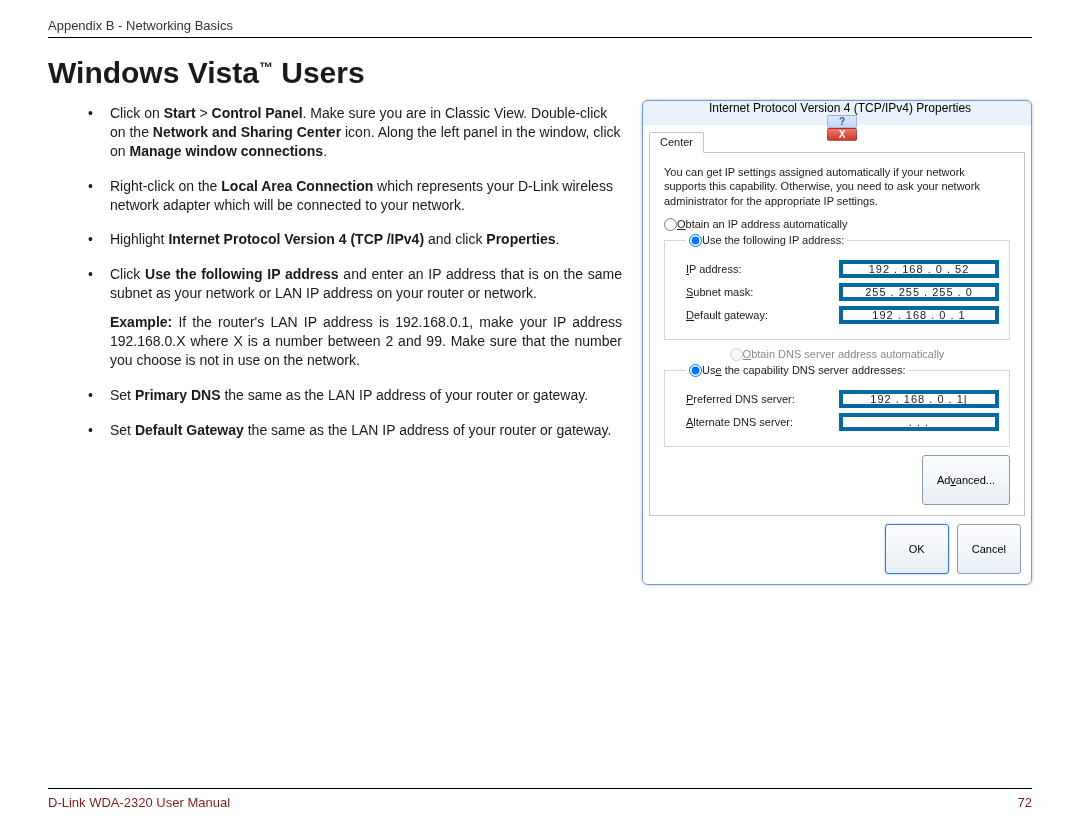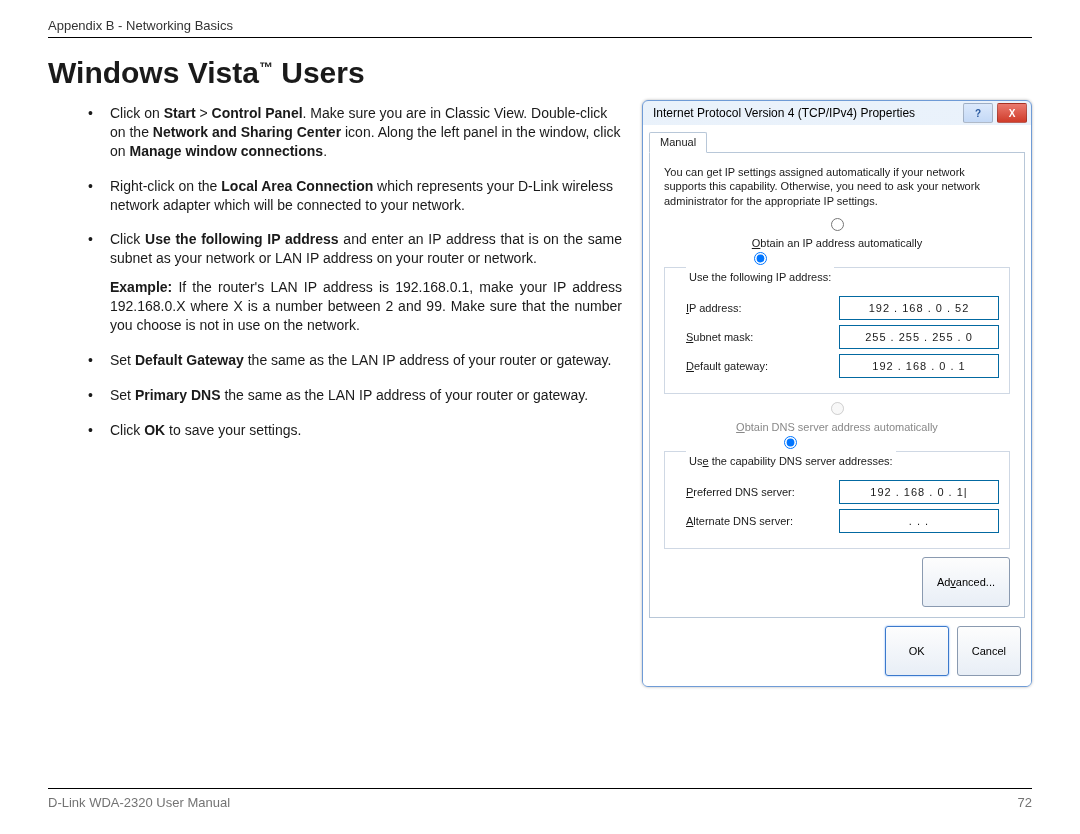--- a/index.html
+++ b/index.html
@@ -89,20 +89,21 @@
     font-size: 11px;
     box-shadow: 0 0 3px rgba(0,0,0,0.3);
   }
   .titlebar {
     height: 24px;
     display: flex;
     align-items: center;
     padding: 0 4px 0 10px;
     font-size: 12px;
     color: #000;
+    flex-direction: column;
   }
   .titlebar .spacer { flex: 1; }
   .titlebtn {
     width: 28px;
     height: 18px;
     border-radius: 2px;
     margin-left: 4px;
     display: flex;
     align-items: center;
     justify-content: center;
@@ -144,24 +145,22 @@
     padding: 12px 14px 10px 14px;
   }
   .infotext {
     font-size: 11px;
     line-height: 1.3;
     margin-bottom: 10px;
   }
   .radio-row {
     display: flex;
     align-items: center;
-    gap: 6px;
     font-size: 11px;
     margin: 3px 0;
-    flex-direction: column;
   }
   .radio-row.disabled { color: #888; justify-content: center; }
   input[type=radio] { margin: 0; }
   fieldset.field-group {
     border: 1px solid #cfd8e4;
     padding: 8px 10px 10px 21px;
     margin: 2px 0 8px 0;
   }
   fieldset.field-group legend {
     font-size: 11px;
@@ -170,22 +169,22 @@
   .form-row {
     display: flex;
     align-items: center;
     justify-content: center;
     margin: 5px 0;
     font-size: 11px;
   }
   .form-row label { flex: 1; }
   .ipfield {
     width: 160px;
-    height: 24px;
-    border: 1px solid #0369a1;
+    height: 18px;
+    border: 4px solid #0369a1;
     box-sizing: border-box;
     font-size: 11px;
     font-family: "Segoe UI", Tahoma, Arial, sans-serif;
     display: flex;
     justify-content: space-evenly;
     align-items: center;
     background: #fff;
     padding: 0 4px;
     letter-spacing: 1px;
   }
@@ -220,21 +219,21 @@
   .footer {
     position: absolute;
     left: 48px;
     right: 48px;
     bottom: 24px;
   }
   .footer-row {
     display: flex;
     justify-content: space-between;
     font-size: 13px;
-    color: #737373;
+    color: #7f1d1d;
     margin-top: 6px;
   }
 </style>
 </head>
 <body>
 
 <div class="page">
 
   <div class="header-line">Appendix B - Networking Basics</div>
   <hr class="sep">
@@ -246,21 +245,21 @@
   <div class="float-img">
     <div class="tcpip-dialog">
       <div class="titlebar">
         <span>Internet Protocol Version 4 (TCP/IPv4) Properties</span>
         <span class="spacer"></span>
         <span class="titlebtn helpbtn">?</span>
         <span class="titlebtn closebtn">X</span>
       </div>
       <div class="dlg-body">
         <div class="tabbar">
-          <span class="tab">Manual</span>
+          <span class="tab">Center</span>
         </div>
         <div class="tab-content">
           <div class="infotext">You can get IP settings assigned automatically if your network supports this capability. Otherwise, you need to ask your network administrator for the appropriate IP settings.</div>
 
           <div class="radio-row">
             <input type="radio" name="ipmode" style="">
             <span><span class="ul">O</span><span>btain an IP address automatically</span></span>
           </div>
 
           <fieldset class="field-group">
@@ -319,35 +318,35 @@
   </div>
 
   <ul class="steps">
     <li>
       <span>Click on </span><b>Start</b><span> &gt; </span><b>Control Panel</b><span>. Make sure you are in Classic View. Double-click on the </span><b>Network and Sharing Center</b><span> icon. Along the left panel in the window, click on </span><b>Manage window connections</b><span>.</span>
     </li>
     <li>
       <span>Right-click on the </span><b>Local Area Connection</b><span> which represents your D-Link wireless network adapter which will be connected to your network.</span>
     </li>
     <li>
+      <span>Highlight </span><b>Internet Protocol Version 4 (TCP /IPv4)</b><span> and click </span><b>Properties</b><span>.</span>
+    </li>
+    <li>
       <div class="left-wrap just">
         <span>Click </span><b>Use the following IP address</b><span> and enter an IP address that is on the same subnet as your network or LAN IP address on your router or network.</span>
         <div class="example-block">
           <b>Example:</b><span> If the router's LAN IP address is 192.168.0.1, make your IP address 192.168.0.X where X is a number between 2 and 99. Make sure that the number you choose is not in use on the network.</span>
         </div>
       </div>
     </li>
     <li>
+      <span>Set </span><b>Primary DNS</b><span> the same as the LAN IP address of your router or gateway.</span>
+    </li>
+    <li>
       <span>Set </span><b>Default Gateway</b><span> the same as the LAN IP address of your router or gateway.</span>
-    </li>
-    <li>
-      <span>Set </span><b>Primary DNS</b><span> the same as the LAN IP address of your router or gateway.</span>
-    </li>
-    <li>
-      <span>Click </span><b>OK</b><span> to save your settings.</span>
     </li>
   </ul>
 
   <div class="footer">
     <hr class="sep-bottom">
     <div class="footer-row">
       <span>D-Link WDA-2320 User Manual</span>
       <span>72</span>
     </div>
   </div>

